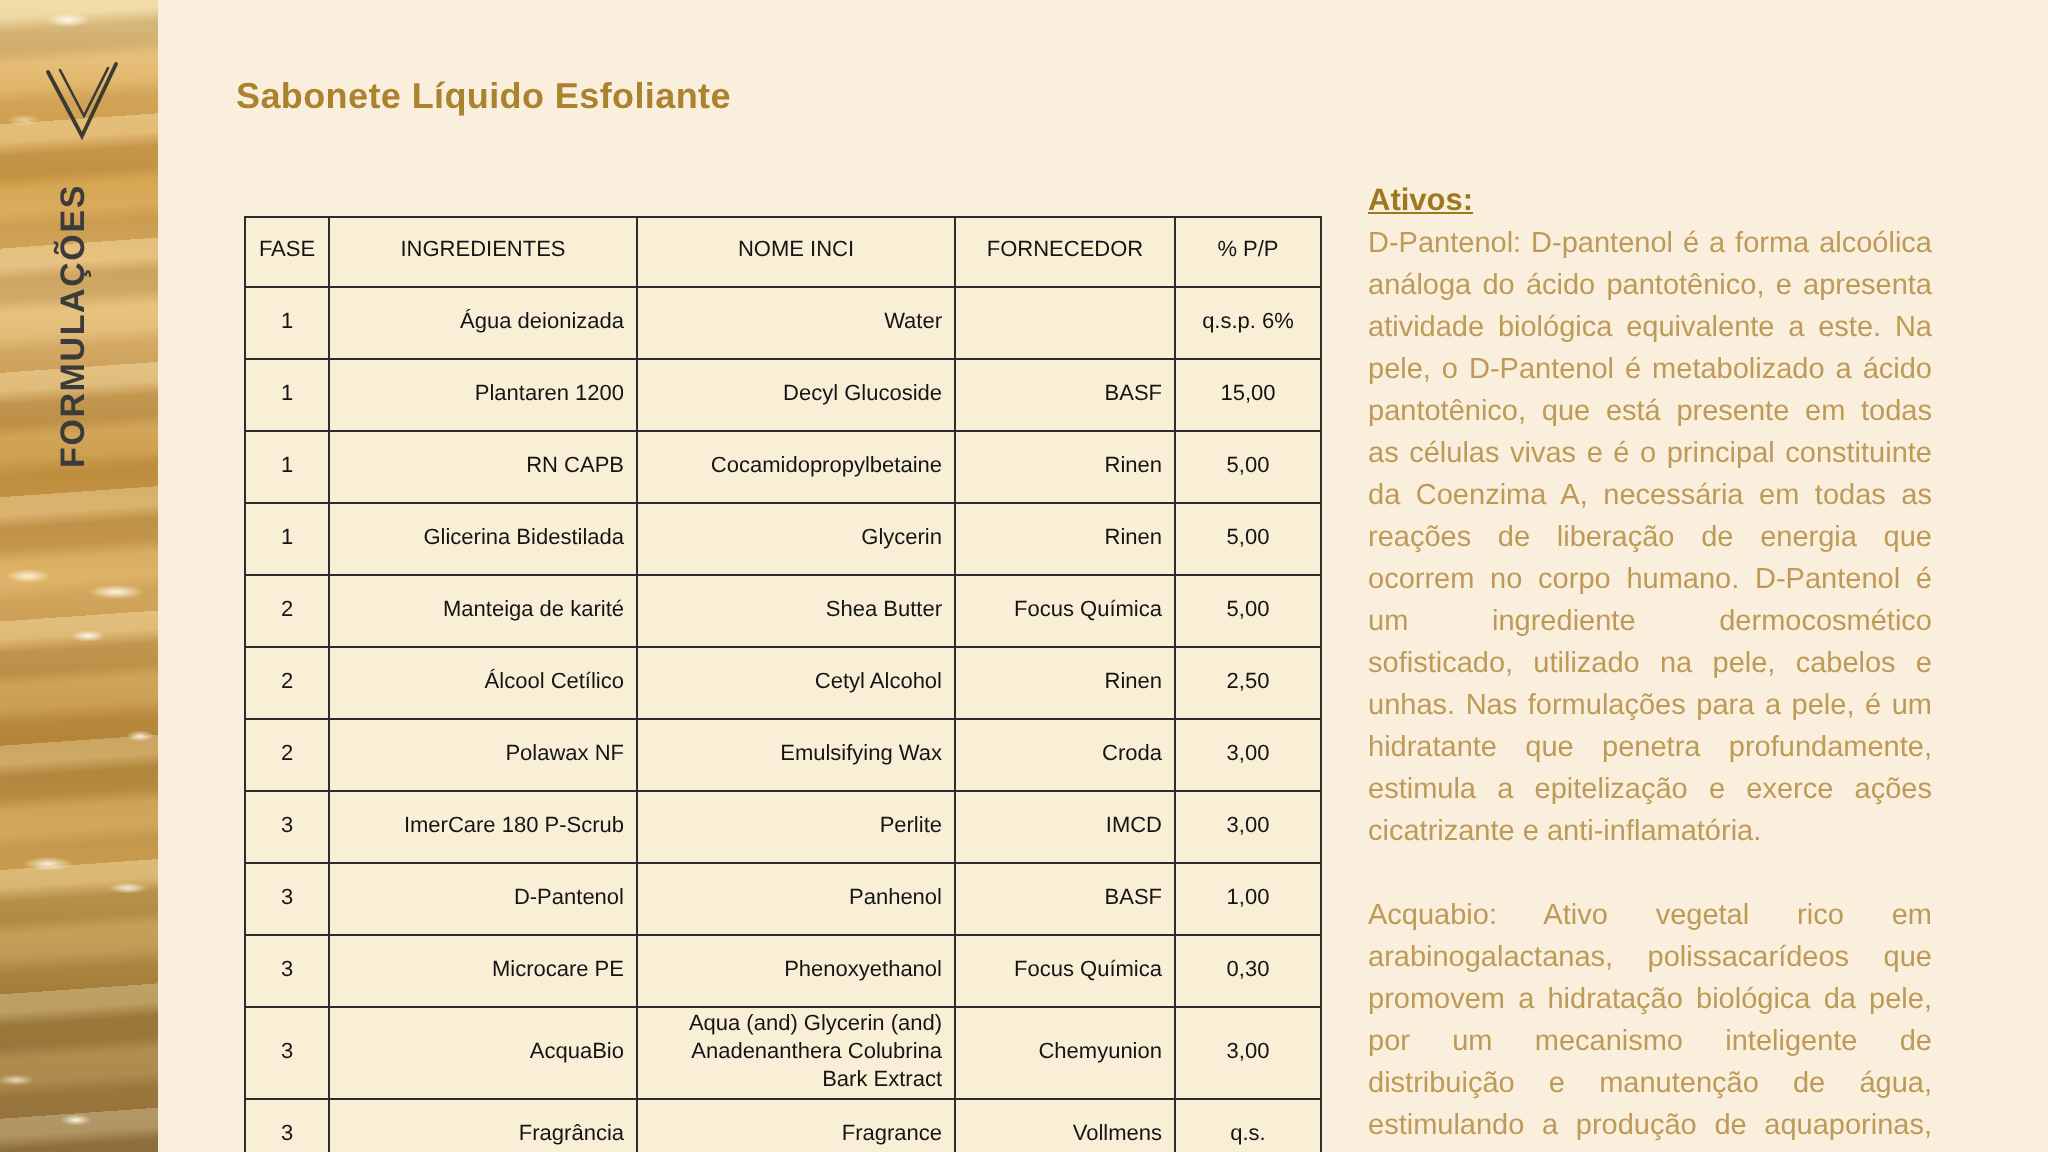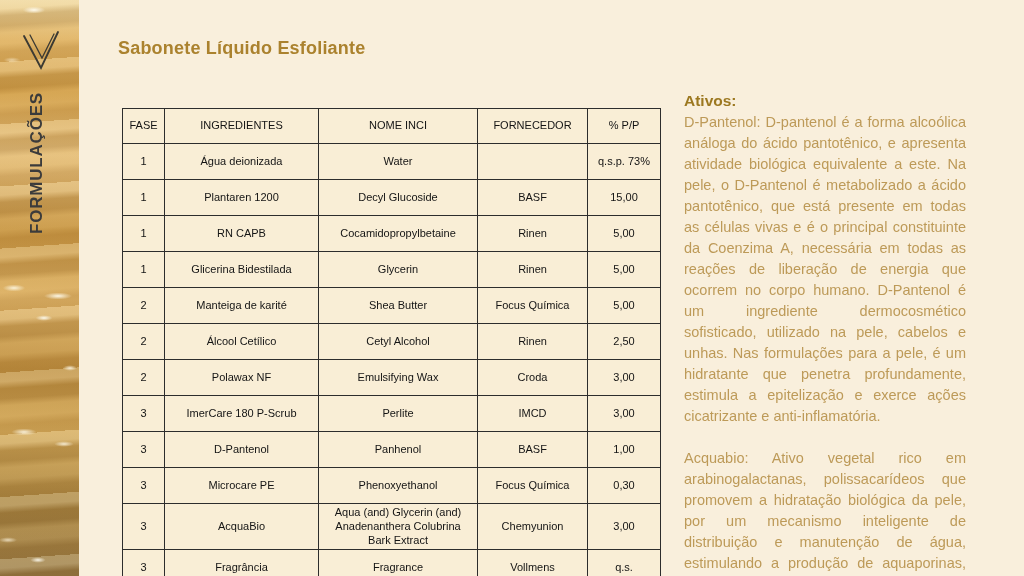--- a/index.html
+++ b/index.html
@@ -63,35 +63,35 @@
   table.formulation th, table.formulation td {
     border: 1.6px solid #2d2d2d;
     background: #f9eed6;
     padding: 2px 6px;
     font-weight: 400;
     vertical-align: middle;
     line-height: 1.25;
     overflow: hidden;
   }
   table.formulation th { height: 30px; text-align: center; margin-left: 20px; }
-  table.formulation td { height: 31px; text-align: center; }
+  table.formulation td { height: 31px; text-align: right; }
   table.formulation td.c { text-align: center; }
   col.col-fase { width: 42px; }
   col.col-ingr { width: 154px; }
   col.col-inci { width: 159px; }
   col.col-forn { width: 110px; }
   col.col-pp   { width: 73px; }
 
   
   .actives {
     position: absolute; left: 684px; top: 92px; width: 282px;
   }
   .actives h2 {
     margin: 0 0 2px 0;
-    font-size: 15.5px; font-weight: 700; color: #9c7820;
+    font-size: 15.5px; font-weight: 700; color: #9c7820; text-decoration: underline;
   }
   .actives p {
     margin: 0 0 21px 0;
     font-size: 14.5px; line-height: 1.45; color: #bd9a58;
     text-align: justify;
   }
 </style>
 </head>
 <body>
 
@@ -123,21 +123,21 @@
         <th>FORNECEDOR</th>
         <th>% P/P</th>
       </tr>
     </thead>
     <tbody>
       <tr>
         <td class="c">1</td>
         <td>Água deionizada</td>
         <td>Water</td>
         <td></td>
-        <td class="c">q.s.p. 73%</td>
+        <td class="c">q.s.p. 6%</td>
       </tr>
       <tr>
         <td class="c">1</td>
         <td>Plantaren 1200</td>
         <td>Decyl Glucoside</td>
         <td>BASF</td>
         <td class="c">15,00</td>
       </tr>
       <tr>
         <td class="c">1</td>

